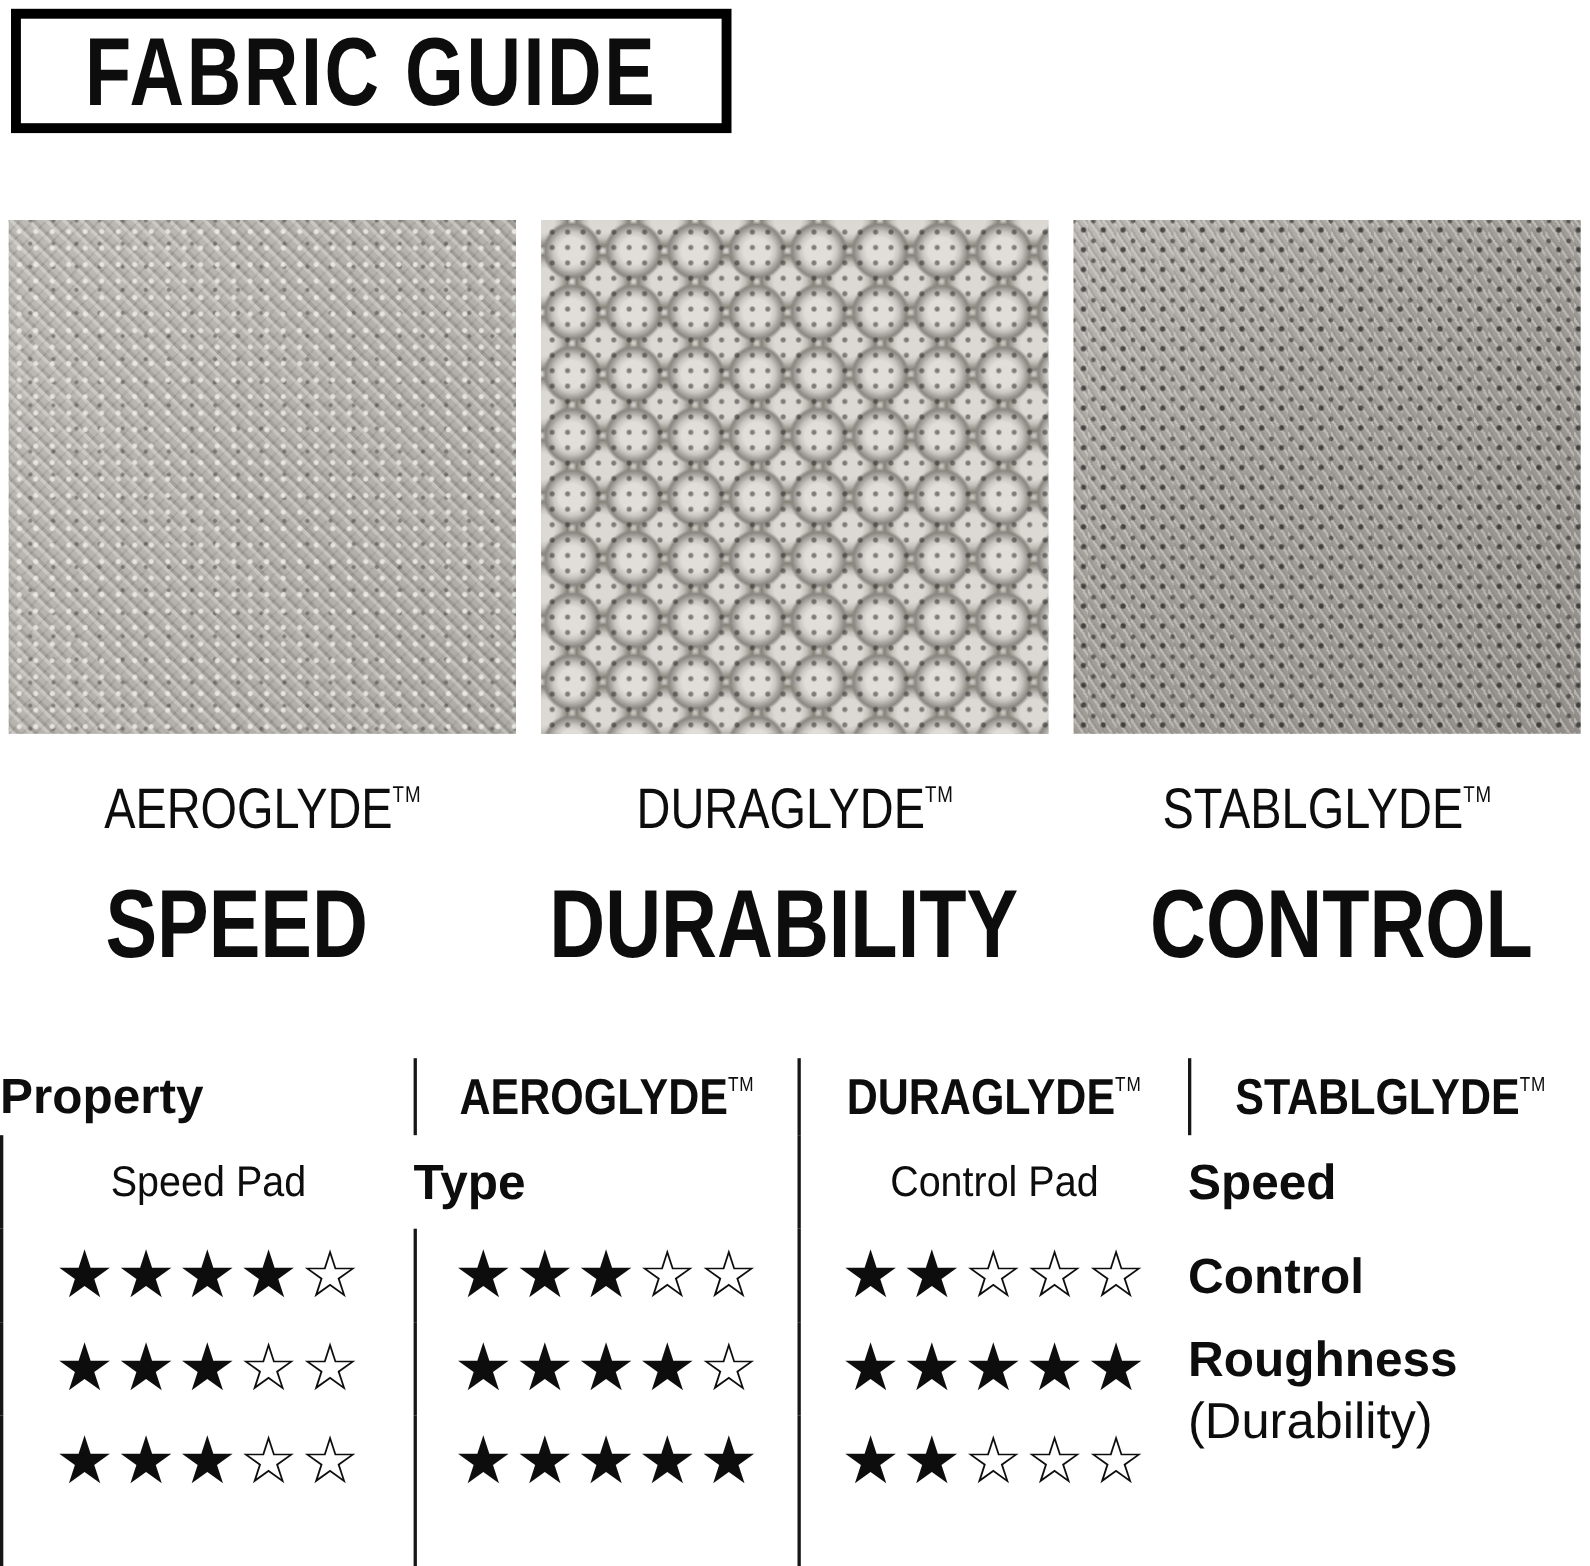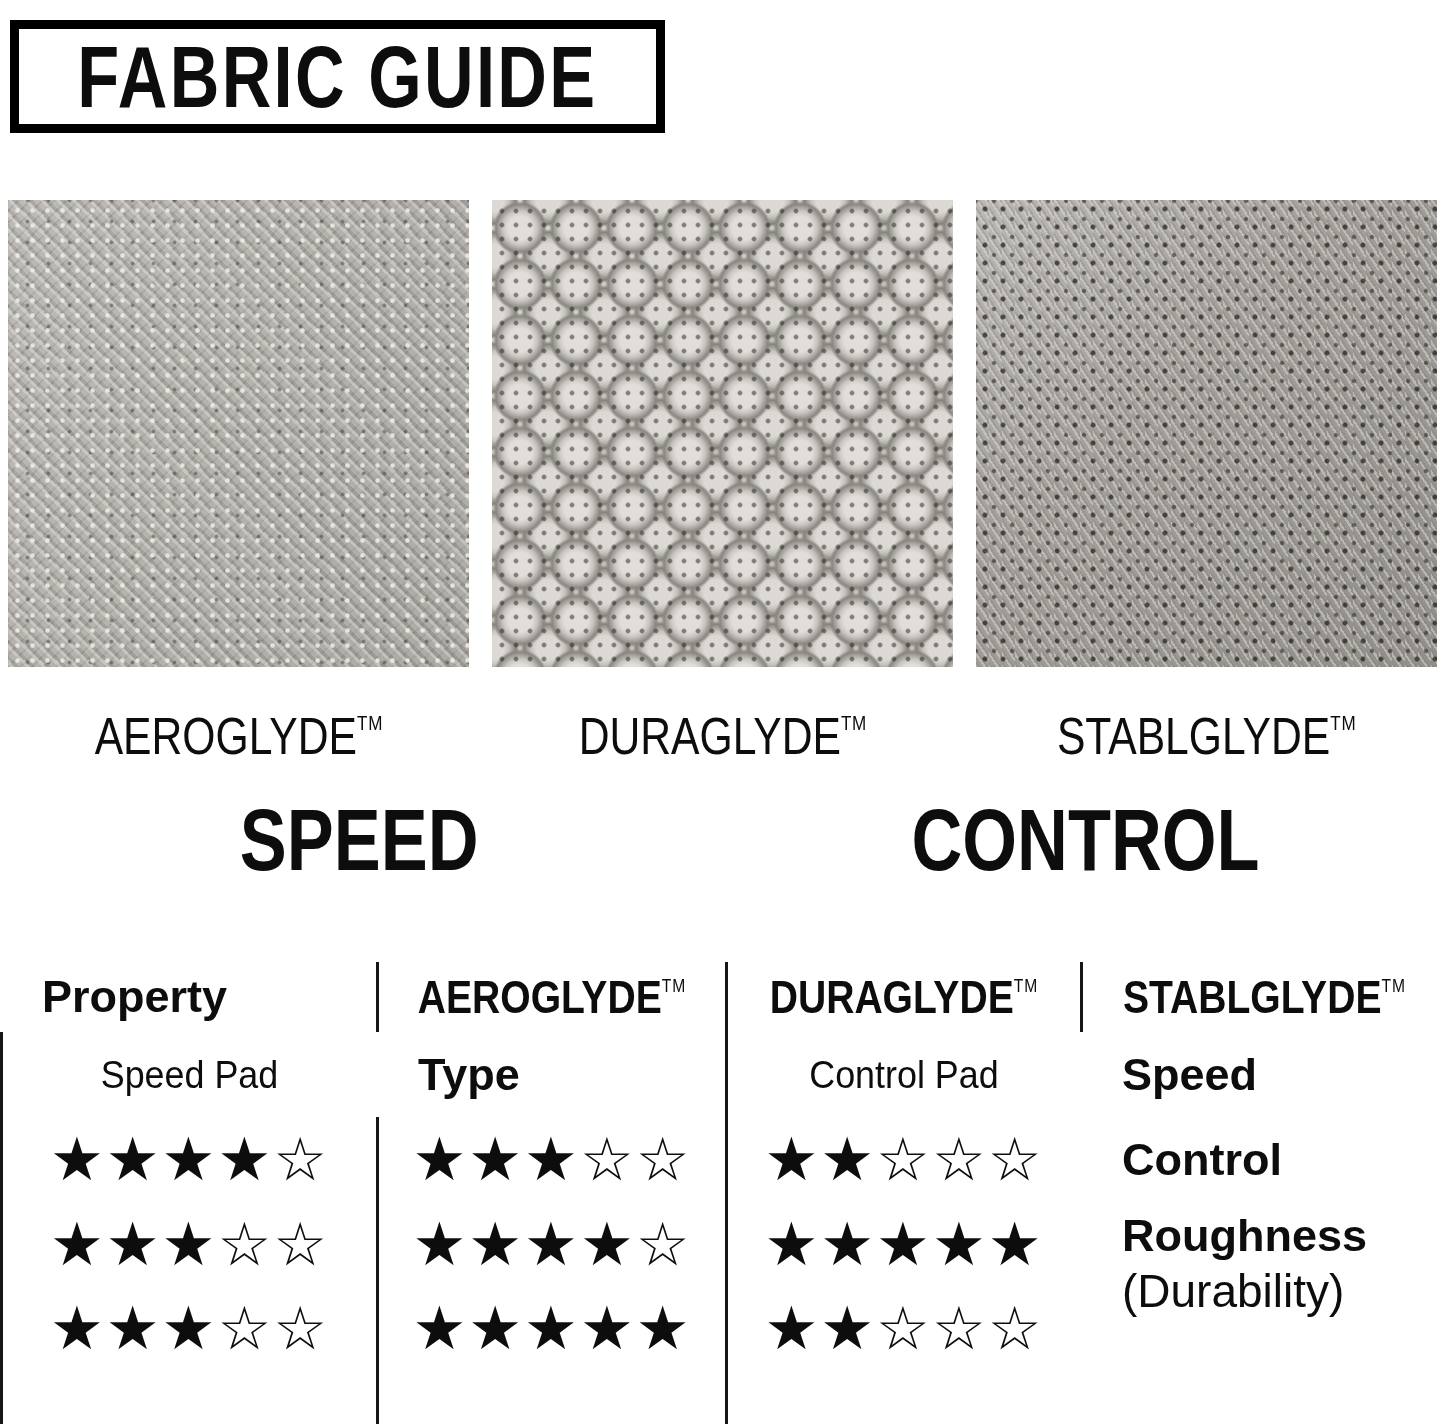--- a/index.html
+++ b/index.html
@@ -5,21 +5,21 @@
   * { margin:0; padding:0; box-sizing:border-box; }
   html,body { background:#ffffff; }
   body { font-family:"Liberation Sans","DejaVu Sans",sans-serif; color:#0d0d0d; }
   #canvas{
     position:relative; width:1445px; height:1424px;
     background:#ffffff; overflow:hidden;
   }
 
   
   .title-box{
-    position:absolute; left:10px; top:20px; width:655px; height:113px;
+    position:absolute; left:10px; top:8px; width:655px; height:113px;
     border:9px solid #000; display:flex; align-items:center; justify-content:center;
     background:#fff;
   }
   .title-text{
     display:inline-block; font-size:88px; font-weight:700; letter-spacing:3px;
     transform:scaleX(0.78); transform-origin:center; white-space:nowrap;
   }
 
   
   .swatch-row{
@@ -86,21 +86,21 @@
 
   
   .comp-table{
     position:absolute; left:0; top:962px; width:1445px; height:462px;
     display:grid;
     grid-template-columns:376px 349px 355px 365px;
     grid-template-rows:70px 85px 85px 85px 137px;
   }
   .cell{ display:flex; align-items:center; justify-content:center; }
   .cell.vline{ border-left:3px solid #161616; }
-  .cell.prop{ justify-content:flex-start; padding-left:42px; }
+  .cell.prop{ justify-content:flex-start; }
   .row-label{ font-size:45px; font-weight:700; }
   .row-label-sub{ font-size:46px; font-weight:400; margin-top:2px; }
   .prop-stack{ display:flex; flex-direction:column; align-items:flex-start; }
   .col-header{
     display:inline-block; font-size:46px; font-weight:700;
     transform:scaleX(0.85); transform-origin:center; white-space:nowrap;
   }
   .col-header sup.tm{ font-weight:400; }
   .type-value{
     display:inline-block; font-size:39px; font-weight:400;
@@ -140,20 +140,23 @@
     <div>
       <span class="fabric-name"><span>STABLGLYDE</span><sup class="tm">TM</sup></span>
     </div>
   </div>
 
   <div class="cats-row">
     <div>
       <span class="fabric-category">SPEED</span>
     </div>
     <div>
+      <span class="fabric-category">DURABILITY</span>
+    </div>
+    <div>
       <span class="fabric-category">CONTROL</span>
     </div>
   </div>
 
   <div class="comp-table">
 
     <div class="cell prop">
       <span class="row-label">Property</span>
     </div>
     <div class="cell vline">

